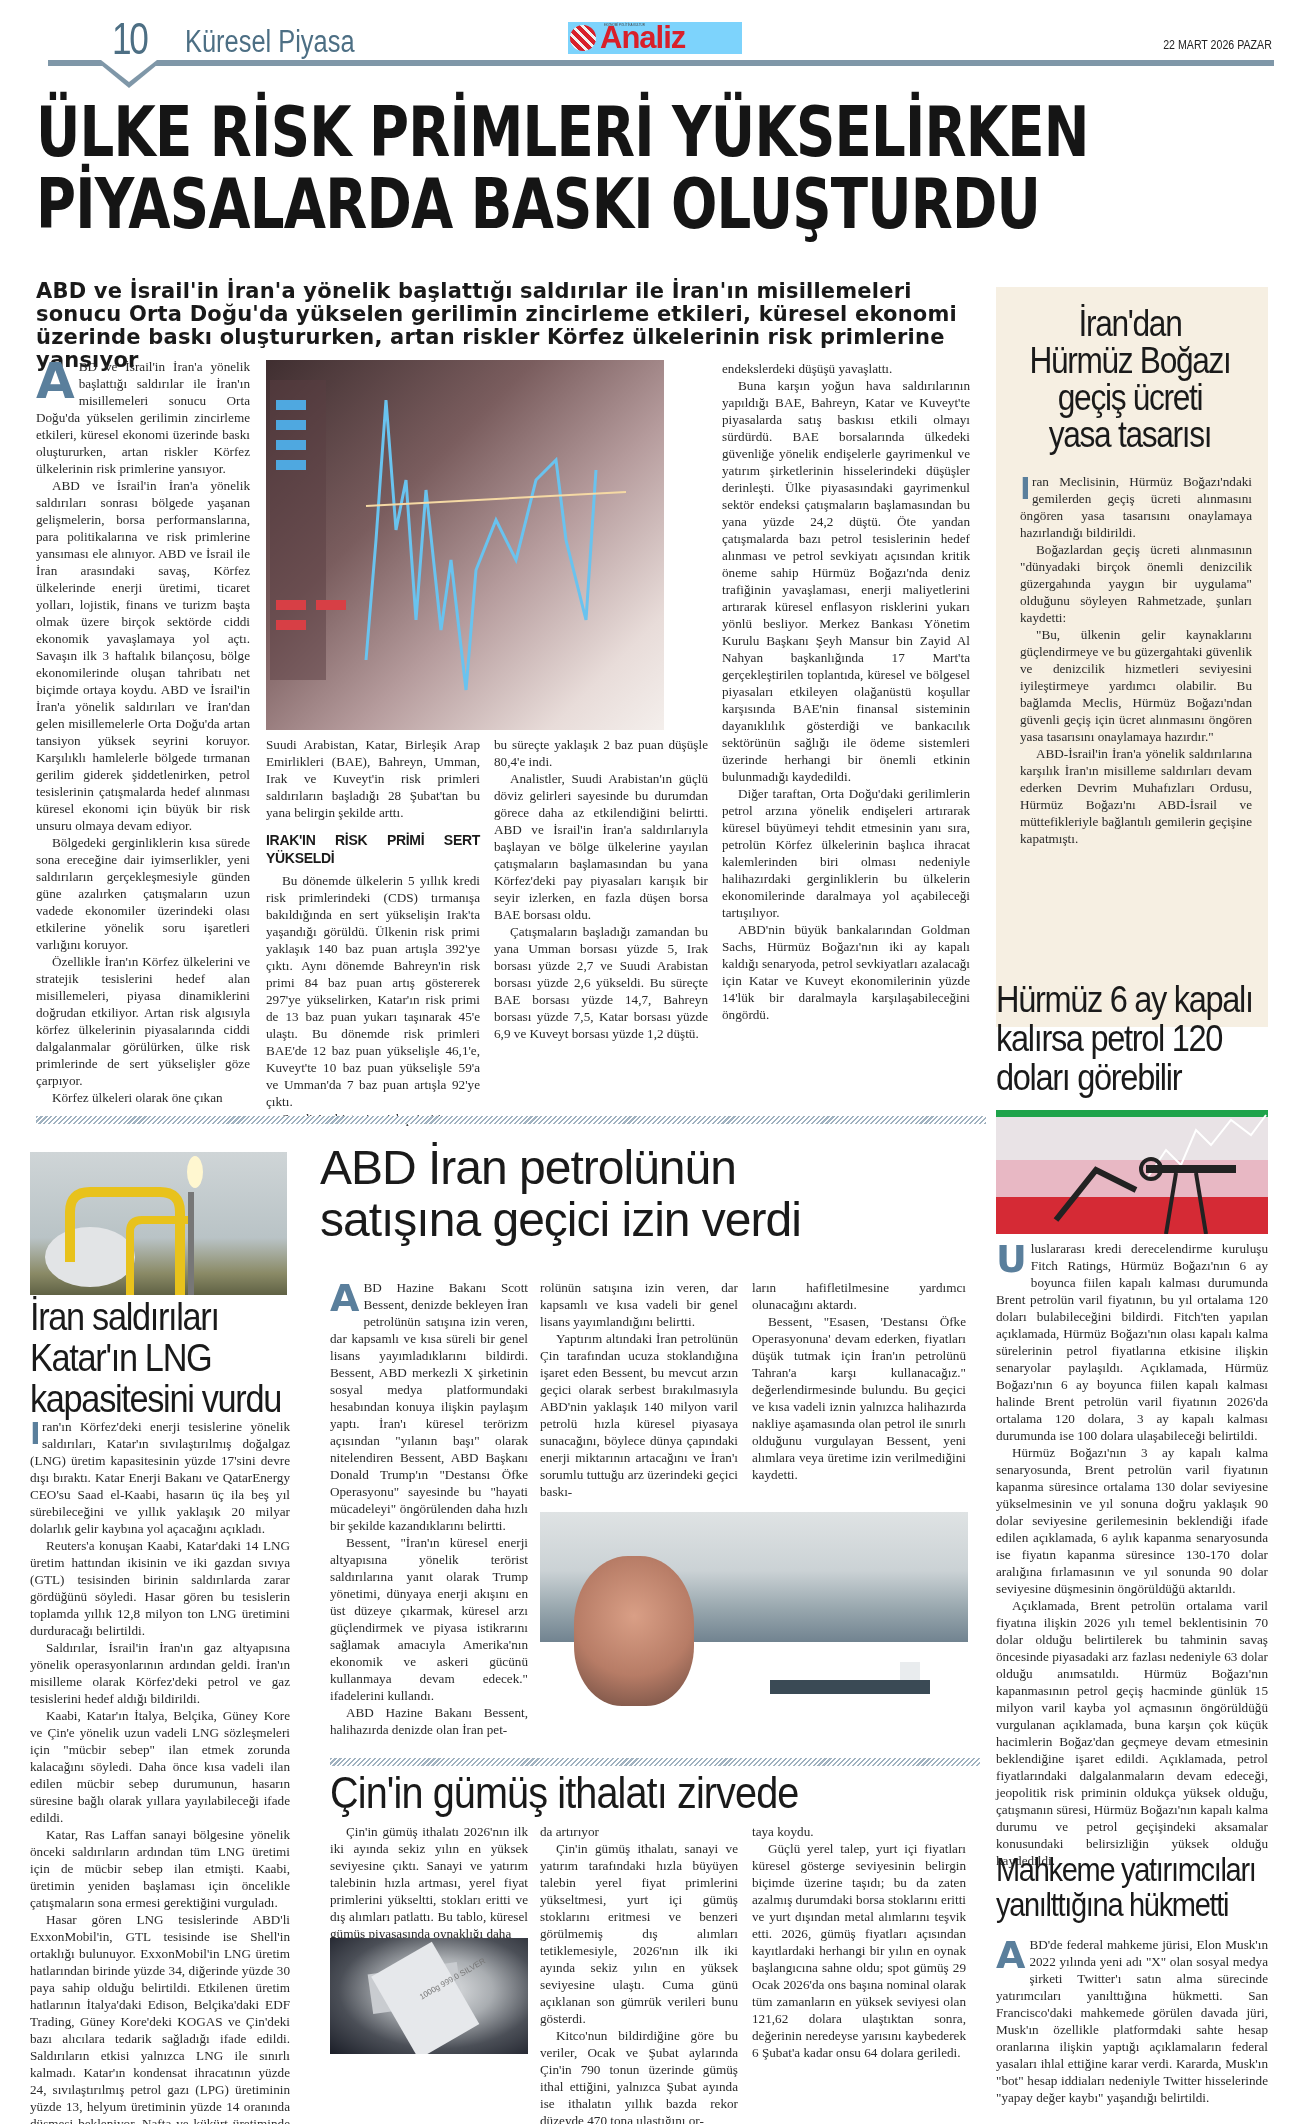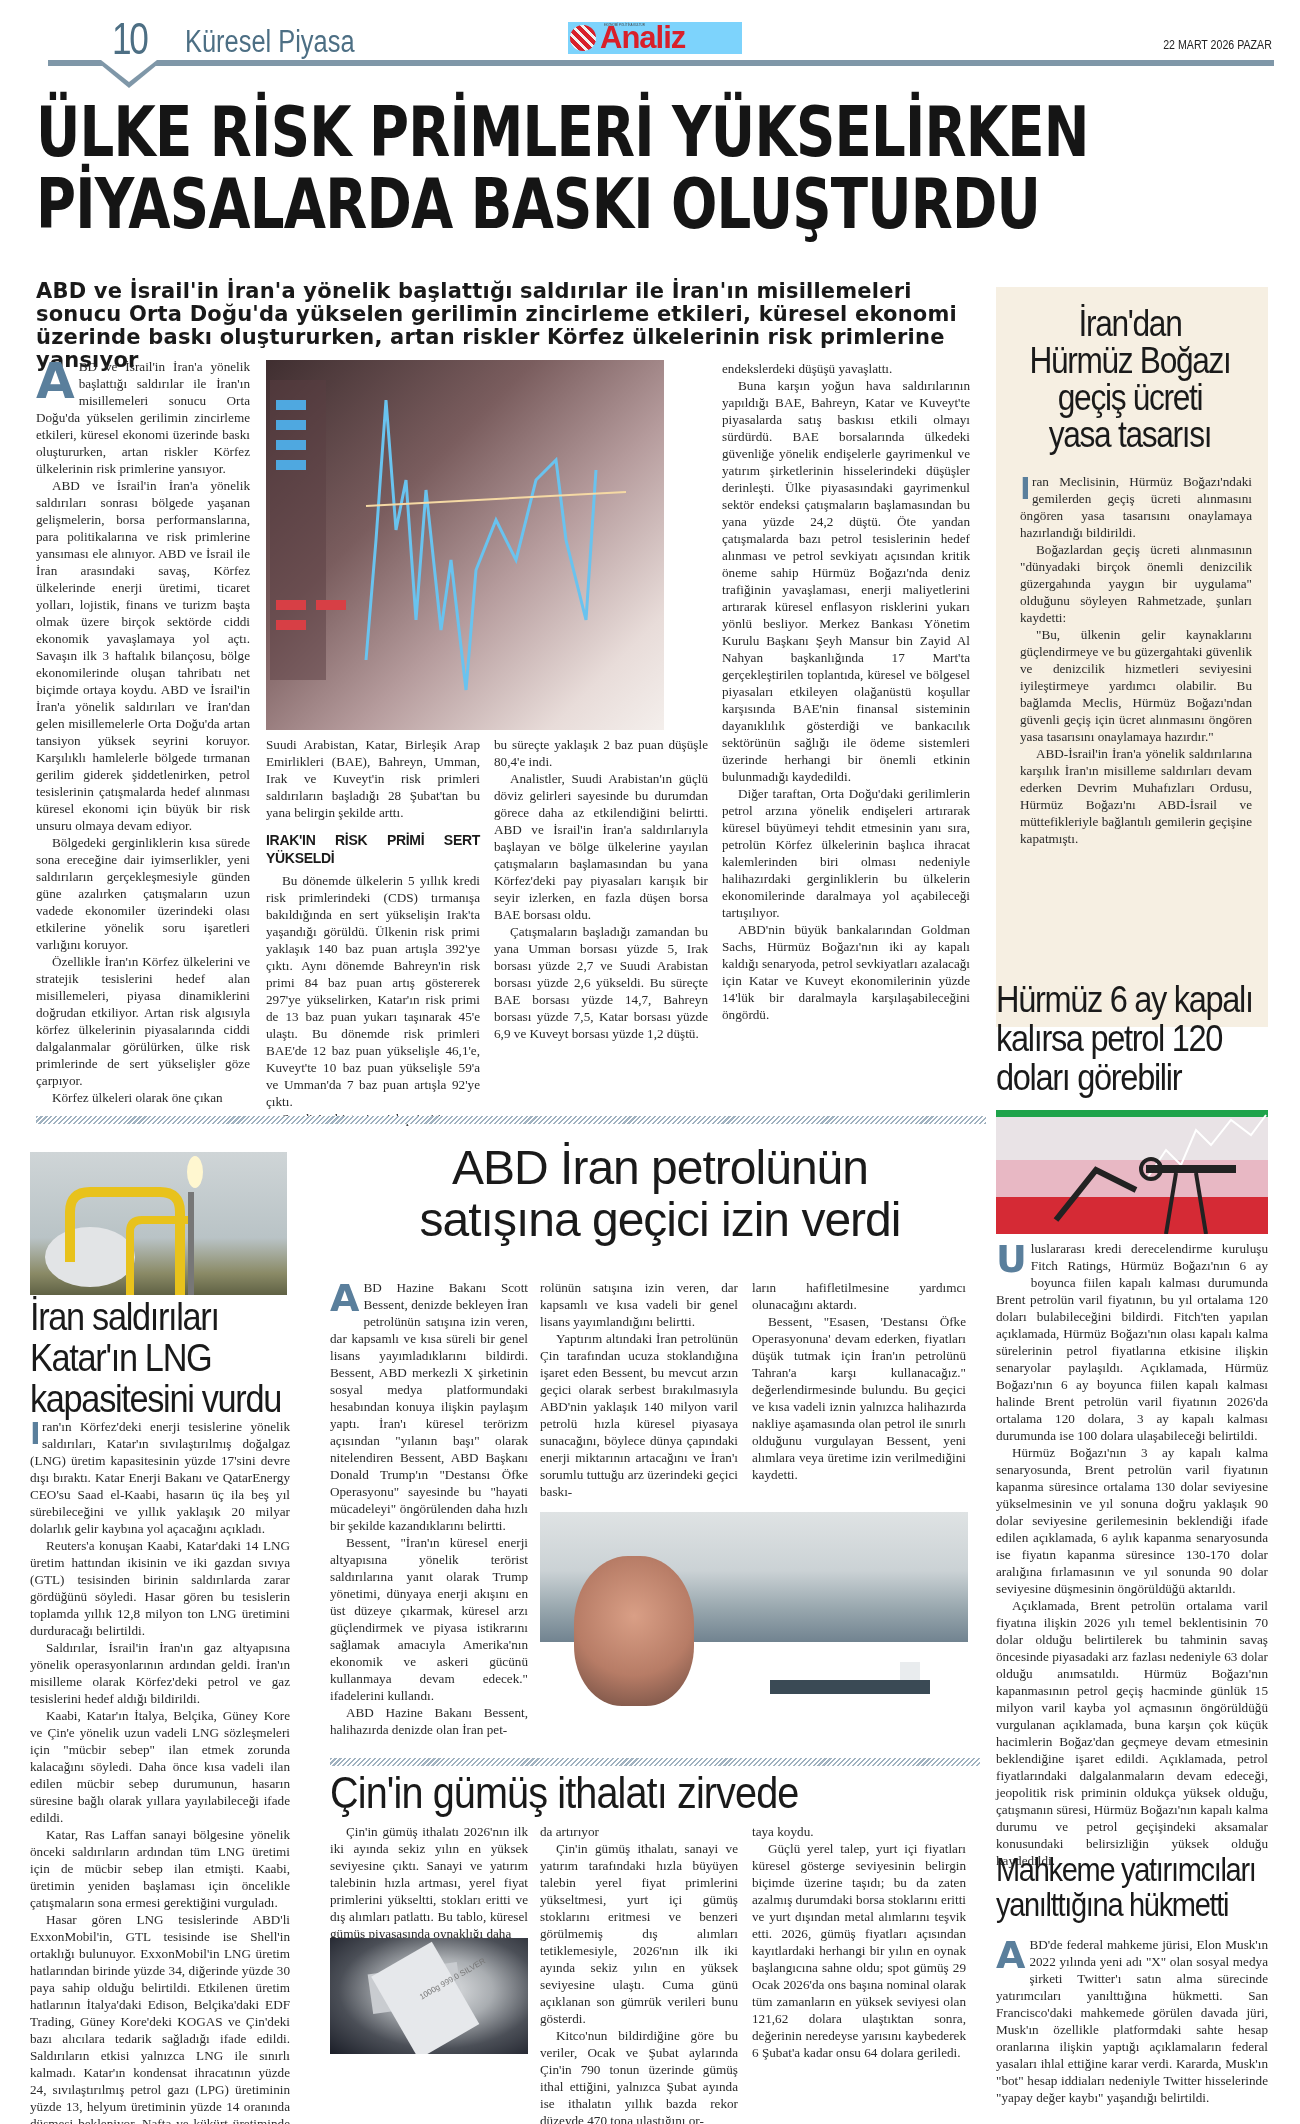--- a/index.html
+++ b/index.html
@@ -42,21 +42,21 @@
 #side2-body{left:996px;top:1240px;width:272px}
 #side3-title{left:996px;top:1852px;width:300px;font-size:33px;line-height:35px}
 #side3-body{left:996px;top:1936px;width:272px}
 
 #hatch1{left:36px;top:1116px;width:950px}
 
 #photo3{left:30px;top:1152px;width:257px;height:143px;background:linear-gradient(180deg,#cfd5d7 0%,#b9c3c6 60%,#8a8a66 85%,#5f6144 100%)}
 #lng-title{left:30px;top:1296px;width:290px;font-size:39px;line-height:41px}
 #lng-body{left:30px;top:1418px;width:260px}
 
-#petrol-title{left:320px;top:1142px;width:680px;font-family:"Liberation Sans",sans-serif;font-size:48px;line-height:52px;text-align:center;color:#1a1a1a;letter-spacing:-1px}
+#petrol-title{left:320px;top:1142px;width:680px;font-family:"Liberation Sans",sans-serif;font-size:48px;line-height:52px;color:#1a1a1a;letter-spacing:-1px}
 #p1{left:330px;top:1279px;width:198px}
 #p2{left:540px;top:1279px;width:198px}
 #p3{left:752px;top:1279px;width:214px}
 #photo4{left:540px;top:1512px;width:428px;height:130px;background:linear-gradient(180deg,#dfe3e4 0%,#cbd2d5 45%,#97a6ad 75%,#718390 100%)}
 #face{left:574px;top:1556px;width:120px;height:150px;border-radius:45% 45% 40% 40%;background:radial-gradient(circle at 50% 40%,#d99f86 0%,#b77c66 55%,#6b4a40 100%)}
 #hatch2{left:330px;top:1758px;width:650px}
 #silver-title{left:330px;top:1768px;width:660px;font-size:45px;line-height:50px;letter-spacing:-1px}
 #s-pre{left:330px;top:1823px;width:198px}
 #s2{left:540px;top:1823px;width:198px}
 #s3{left:752px;top:1823px;width:214px}

